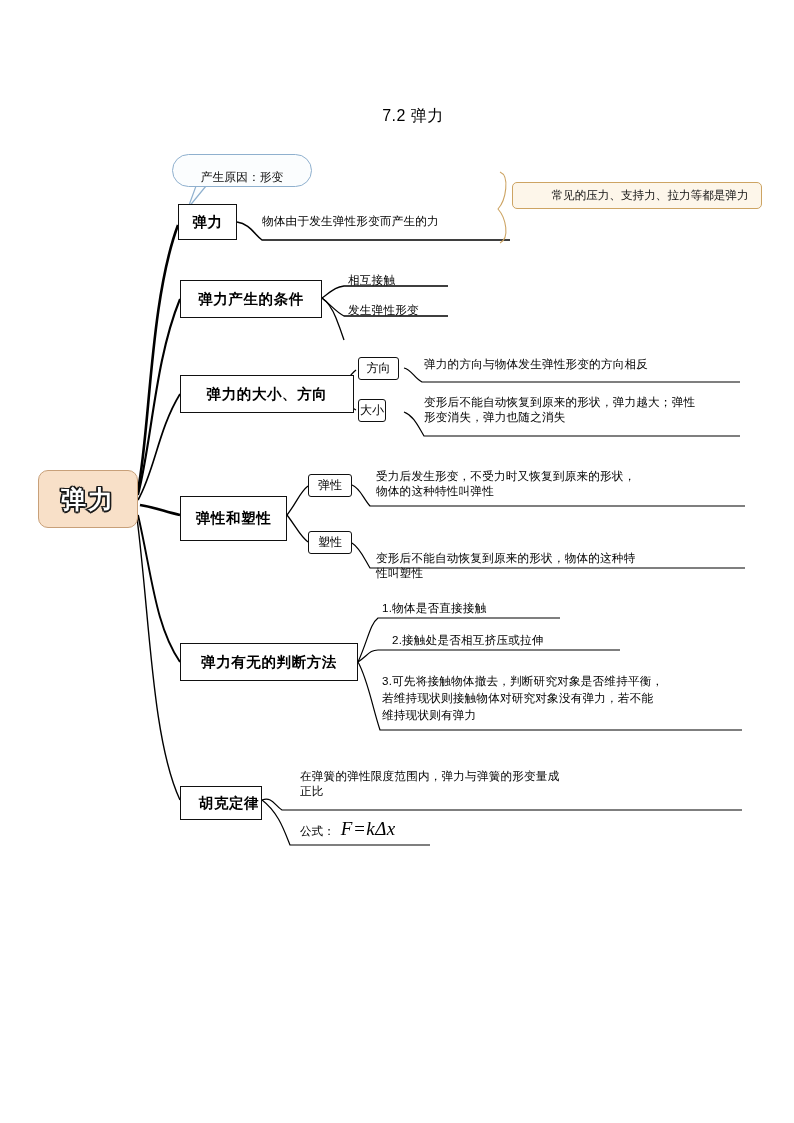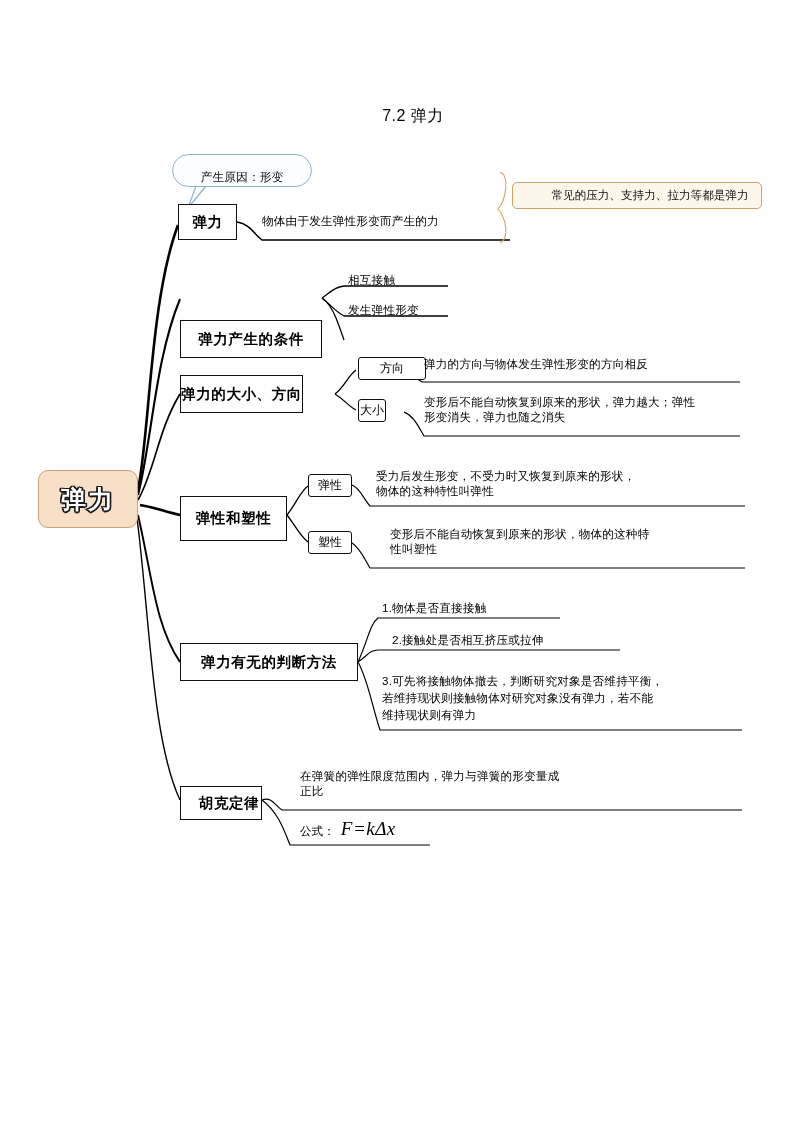--- a/index.html
+++ b/index.html
@@ -236,30 +236,30 @@
 
   <div class="note-box">
     <span>常见的压力、支持力、拉力等都是弹力</span>
   </div>
 
   <div class="node-box" style="left:178px; top:204px; width:59px; height:36px;">
     <span>弹力</span>
   </div>
   <div class="leaf-text" style="left:262px; top:213px; width:250px;">物体由于发生弹性形变而产生的力</div>
 
-  <div class="node-box" style="left:180px; top:280px; width:142px; height:38px;margin-top:40px;">
+  <div class="node-box" style="left:180px; top:280px; width:142px; height:38px;">
     <span>弹力产生的条件</span>
   </div>
   <div class="leaf-text" style="left:348px; top:272px; width:150px;">相互接触</div>
   <div class="leaf-text" style="left:348px; top:302px; width:150px;">发生弹性形变</div>
 
-  <div class="node-box" style="left:180px; top:375px; width:123px; height:38px;">
+  <div class="node-box" style="left:180px; top:375px; width:174px; height:38px;">
     <span>弹力的大小、方向</span>
   </div>
-  <div class="sub-box" style="left:358px; top:357px; width:68px; height:23px;">
+  <div class="sub-box" style="left:358px; top:357px; width:41px; height:23px;">
     <span>方向</span>
   </div>
   <div class="sub-box" style="left:358px; top:399px; width:28px; height:23px;text-align:right;">
     <span>大小</span>
   </div>
   <div class="leaf-text" style="left:424px; top:356px; width:330px;">弹力的方向与物体发生弹性形变的方向相反</div>
   <div class="leaf-text two-line" style="left:424px; top:394px; width:330px;">
     <div>变形后不能自动恢复到原来的形状，弹力越大；弹性</div>
     <div>形变消失，弹力也随之消失</div>
   </div>
@@ -270,21 +270,21 @@
   <div class="sub-box" style="left:308px; top:474px; width:44px; height:23px;">
     <span>弹性</span>
   </div>
   <div class="sub-box" style="left:308px; top:531px; width:44px; height:23px;">
     <span>塑性</span>
   </div>
   <div class="leaf-text two-line" style="left:376px; top:468px; width:340px;">
     <div>受力后发生形变，不受力时又恢复到原来的形状，</div>
     <div>物体的这种特性叫弹性</div>
   </div>
-  <div class="leaf-text two-line" style="left:376px; top:526px; width:340px;margin-left:14px;">
+  <div class="leaf-text two-line" style="left:376px; top:550px; width:340px;">
     <div>变形后不能自动恢复到原来的形状，物体的这种特</div>
     <div>性叫塑性</div>
   </div>
 
   <div class="node-box" style="left:180px; top:643px; width:178px; height:38px;">
     <span>弹力有无的判断方法</span>
   </div>
   <div class="leaf-text" style="left:382px; top:600px; width:260px;">1.物体是否直接接触</div>
   <div class="leaf-text" style="left:392px; top:632px; width:260px;">2.接触处是否相互挤压或拉伸</div>
   <div class="leaf-text" style="left:382px; top:672px; width:350px; line-height:17px;">

